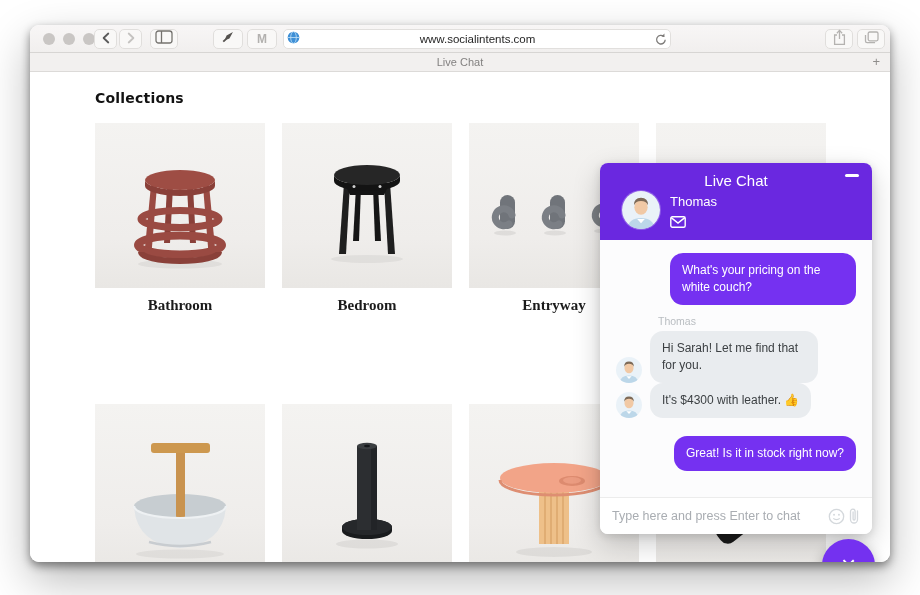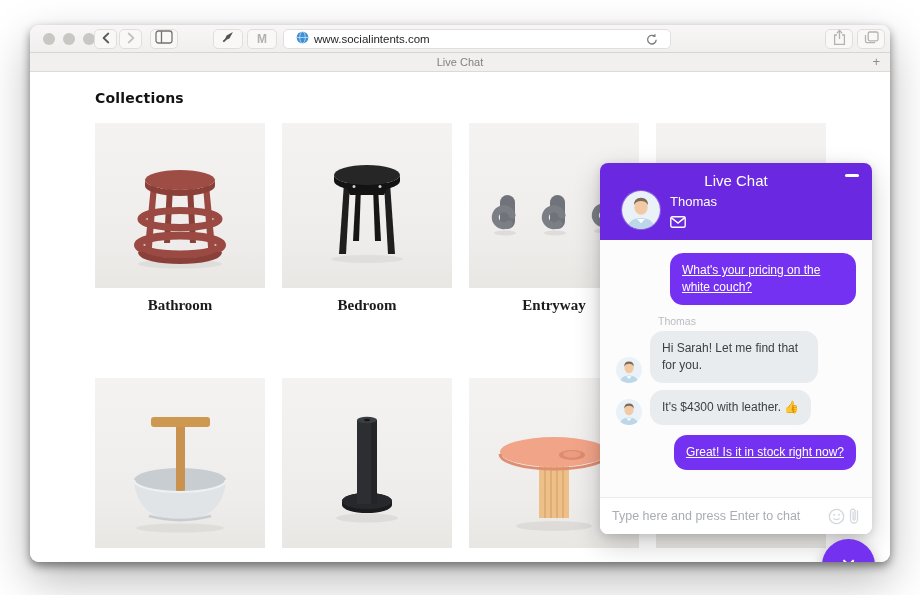--- a/index.html
+++ b/index.html
@@ -20,41 +20,41 @@
   .tbtn { position:absolute; top:4px; height:20px; border:1px solid #e0dedc;
           background:#f9f8f7; border-radius:5px; display:flex;
           align-items:center; justify-content:center; }
   .btn-back { left:64px; width:23px; }
   .btn-fwd  { left:89px; width:23px; }
   .btn-side { left:120px; width:28px; }
   .btn-ext1 { left:183px; width:30px; }
   .btn-ext2 { left:217px; width:30px; font-size:12px; font-weight:bold; color:#b3b1af; }
   .urlbar { position:absolute; left:253px; top:4px; width:388px; height:20px;
             background:#fff; border:1px solid #e1dfdd; border-radius:5px;
-            display:flex; align-items:center; padding:0 12px; gap:5px; }
+            display:flex; align-items:center; padding:0 3px; gap:5px;text-align:center; }
   .urltext { font-size:11.5px; color:#262626; flex:1; white-space:nowrap; }
   .btn-share { right:37px; left:auto; width:28px; }
   .btn-tabs  { right:5px;  left:auto; width:28px; }
 
   .tabbar { position:relative; height:19px; flex:none; background:#f2f0ef;
             border-bottom:1px solid #dcdad8; display:flex; align-items:center;
             justify-content:center; }
   .tabtitle { font-size:11px; color:#838180; }
   .newtab { position:absolute; right:10px; top:1px; font-size:13px; color:#8f8d8b; }
 
   
   .content { position:relative; flex:1; background:#fff; }
   .heading { position:absolute; left:65px; top:18px; font-family:"DejaVu Sans", sans-serif;
              font-size:14px; font-weight:700; color:#121212; letter-spacing:.2px; }
   .grid { position:absolute; left:65px; top:51px; display:grid;
           grid-template-columns:repeat(4,170px); column-gap:17px; }
   .card-img { width:170px; height:165px;
               background:linear-gradient(180deg,#f4f3f1 0%,#efedeb 70%,#e9e7e4 100%); }
   .card-img.tall { height:170px; }
-  .card-label { height:90px; padding-top:9px; text-align:center;
+  .card-label { height:116px; padding-top:9px; text-align:center;
                 font-family:"Liberation Serif", serif; font-weight:700;
                 font-size:15px; color:#1b1b1b; }
   .card-img svg { display:block; }
 
   
   .chat { position:absolute; left:570px; top:91px; width:272px; height:371px;
           border-radius:8px; background:#fcfcfd; overflow:hidden; z-index:5;
           box-shadow:0 10px 28px rgba(0,0,0,.20), 0 2px 8px rgba(0,0,0,.12);
           display:flex; flex-direction:column; }
   .chat-header { position:relative; height:77px; flex:none; background:#6a28e0; color:#fff; }
@@ -63,26 +63,26 @@
   .chat-min { position:absolute; top:11px; right:13px; width:14px; height:3px;
               border-radius:2px; background:#fff; cursor:pointer; }
   .chat-avatar { position:absolute; left:22px; top:28px; width:38px; height:38px;
                  border-radius:50%; overflow:hidden; box-shadow:0 0 0 1px rgba(255,255,255,.25); }
   .chat-name { position:absolute; left:70px; top:31px; font-size:13px; }
   .chat-mail { position:absolute; left:70px; top:51px; }
 
   .chat-body { flex:1; padding:13px 16px 0; display:flex; flex-direction:column;
                font-size:12px; background:#fcfcfd; }
   .bubble { padding:9px 12px; border-radius:13px; line-height:1.42; }
-  .visitor { align-self:flex-end; background:#7531f1; color:#fff; max-width:186px;text-decoration:underline; }
+  .visitor { align-self:flex-end; background:#7531f1; color:#fff; max-width:186px; }
   .sender { margin:10px 0 4px 42px; font-size:10.5px; color:#b9bdc1; }
-  .agent-row { display:flex; align-items:flex-end; gap:8px; margin-bottom:7px; }
+  .agent-row { display:flex; align-items:flex-end; gap:8px; }
   .agent-avatar { width:26px; height:26px; border-radius:50%; overflow:hidden; flex:none; }
   .agent { background:#e9ecef; color:#3c4043; max-width:168px; }
-  .visitor.last { margin-top:3px; }
+  .visitor.last { margin-top:18px; }
 
   .chat-footer { height:37px; flex:none; border-top:1px solid #ececec; background:#fff;
                  display:flex; align-items:center; padding:0 12px; gap:3px; }
   .chat-input { flex:1; border:none; outline:none; font-size:12.5px; color:#333;
                 font-family:"Liberation Sans", sans-serif; background:transparent; }
   .chat-input::placeholder { color:#a9adb2; }
   .ficon { display:flex; align-items:center; cursor:pointer; }
 
   .launcher { position:absolute; left:792px; top:467px; width:53px; height:53px;
               border-radius:50%; background:#7431f0; color:#fff; z-index:6;

